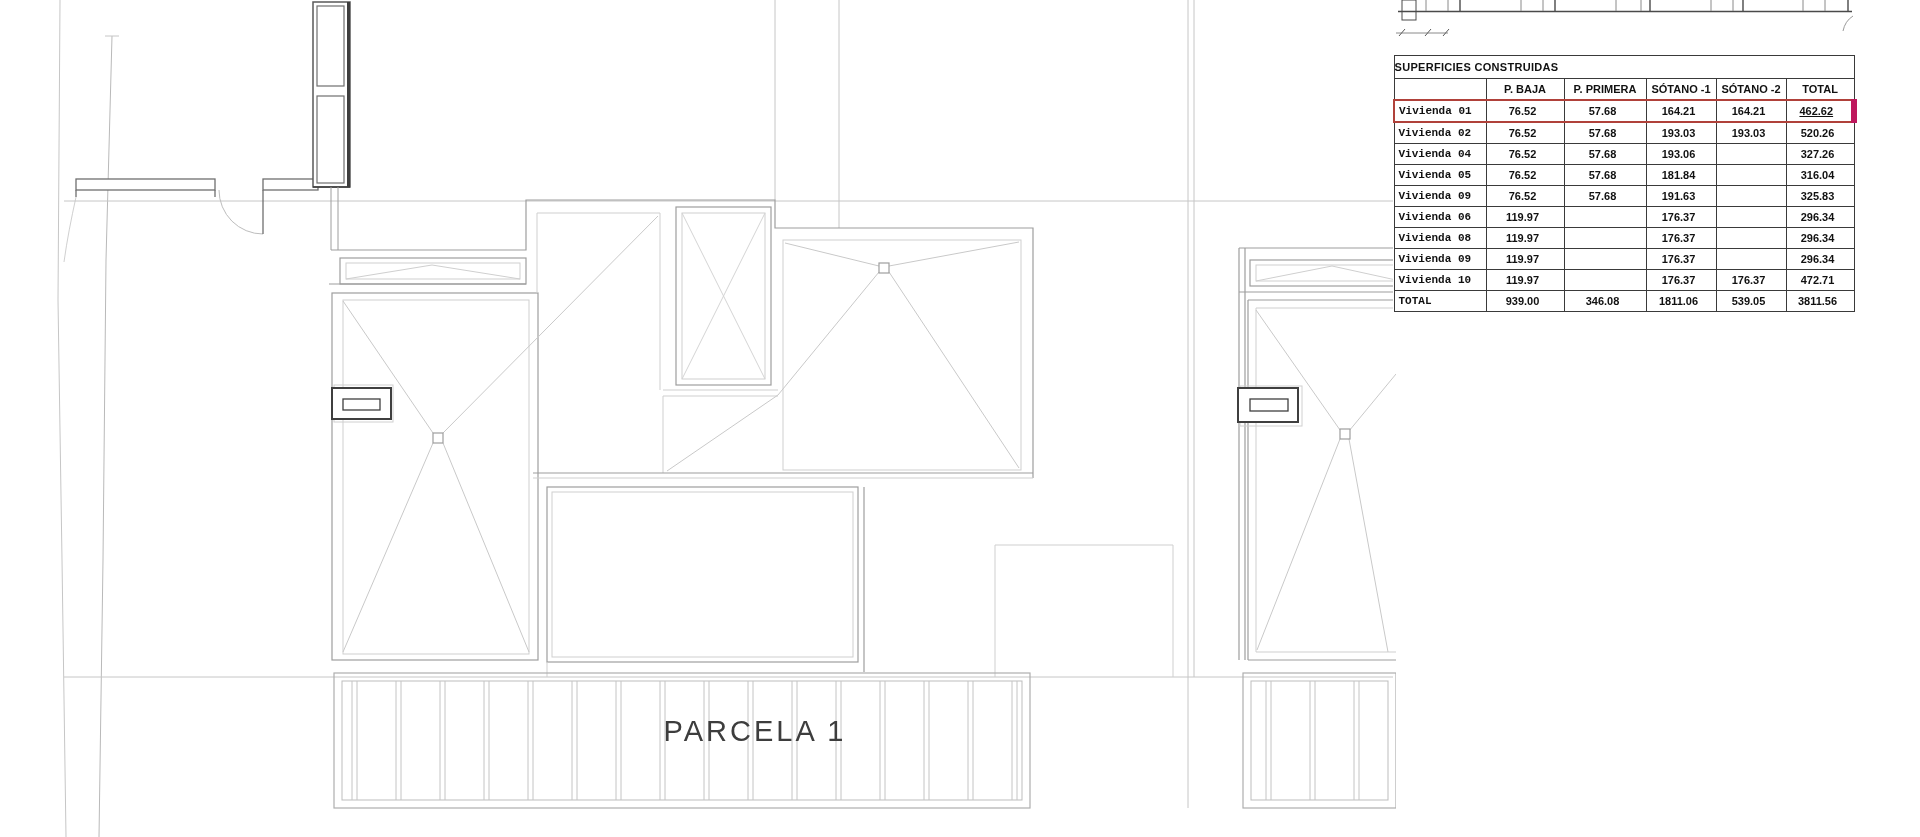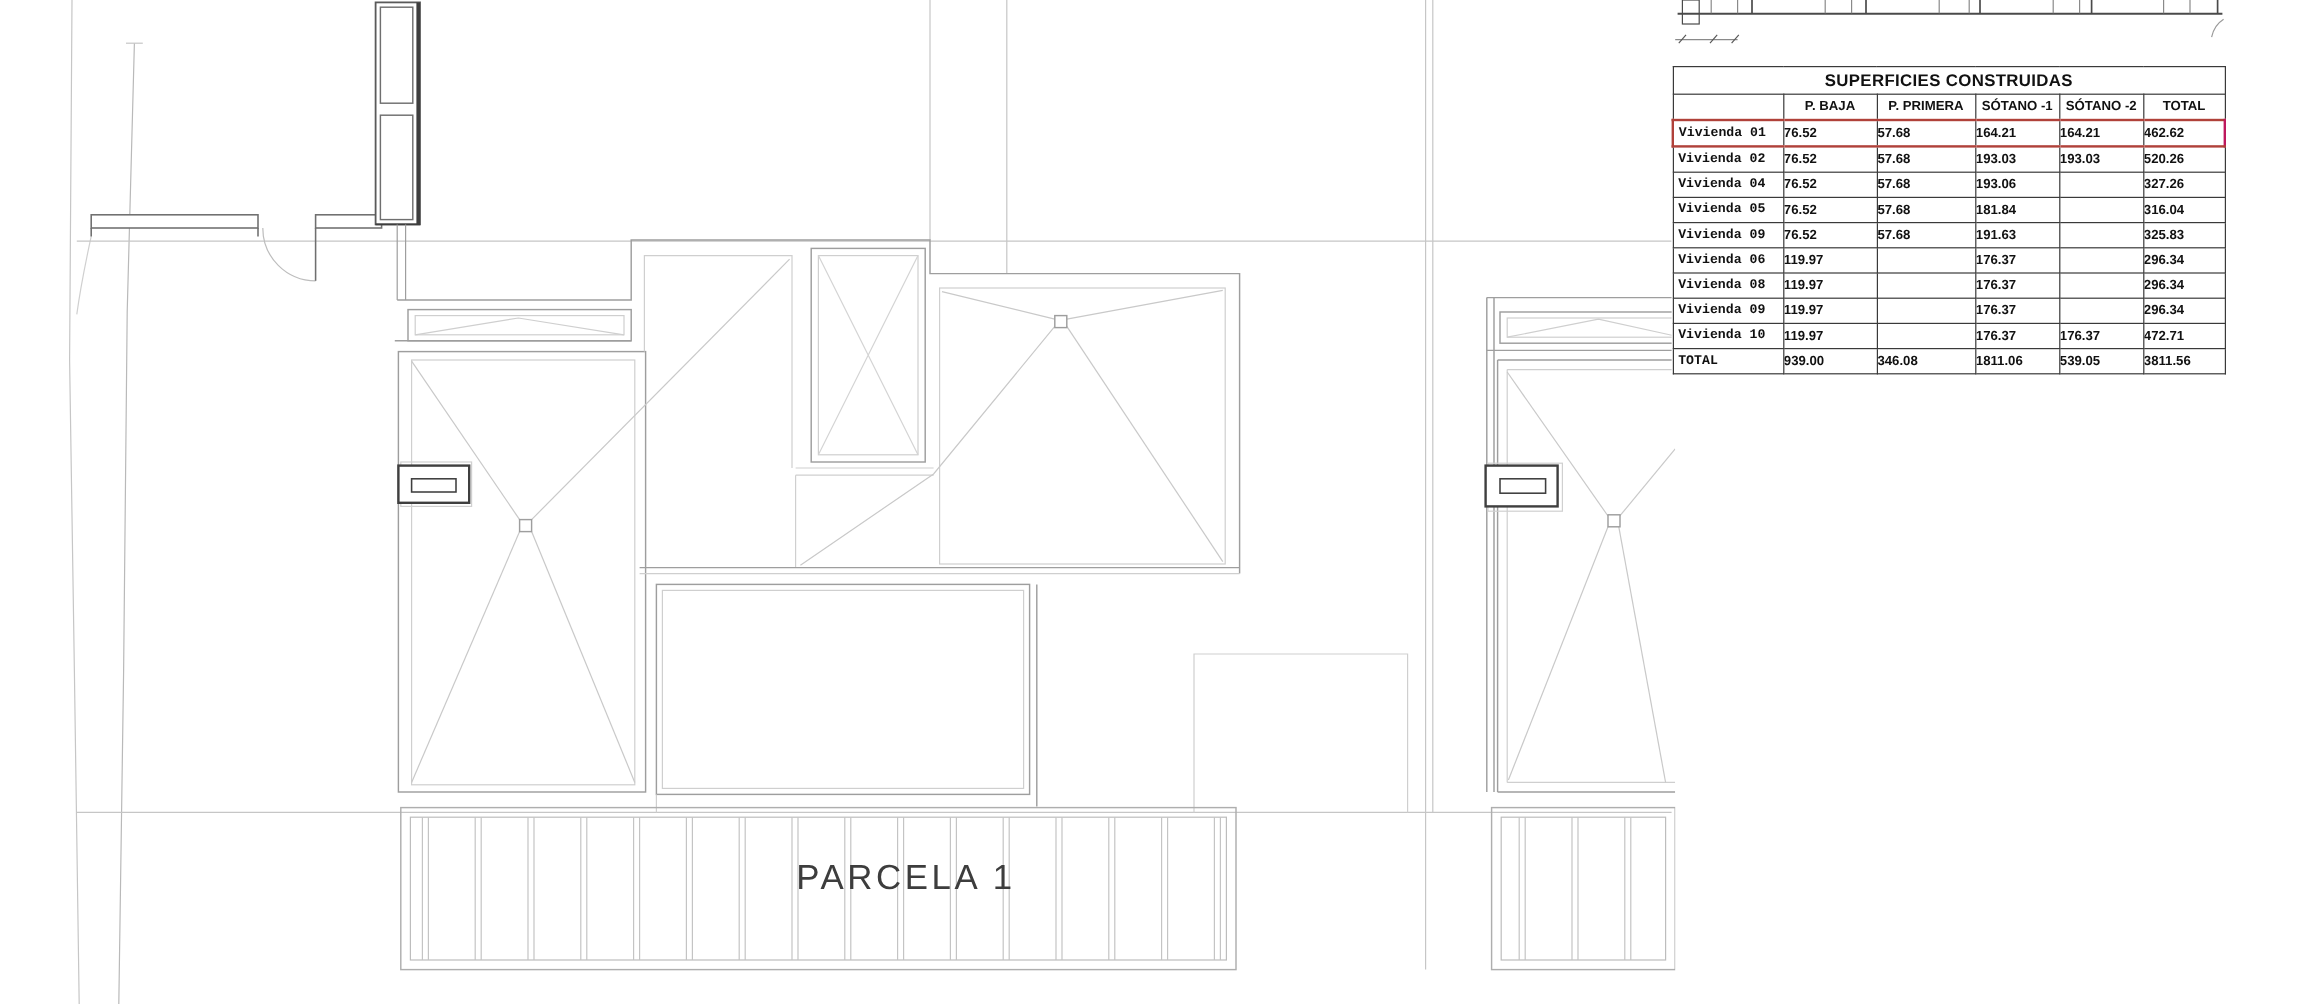--- a/index.html
+++ b/index.html
@@ -4,27 +4,27 @@
 <style>
   html,body{margin:0;padding:0;background:#ffffff;}
   .stage{position:relative;width:1920px;height:837px;background:#ffffff;overflow:hidden;
          font-family:"Liberation Sans", sans-serif;}
   .stage svg{position:absolute;left:0;top:0;}
   
   .surf-table{position:absolute;left:1393px;top:55px;width:460px;background:#ffffff;
               border-collapse:collapse;table-layout:fixed;font-family:"Liberation Sans",sans-serif;}
   .surf-table td,.surf-table th{border:1px solid #3a3a3a;font-size:11px;font-weight:bold;color:#111;
               height:20px;padding:0;white-space:nowrap;overflow:hidden;}
-  .surf-table .title-cell{height:22px;text-align:center;font-size:14px;letter-spacing:.3px;}
+  .surf-table .title-cell{height:22px;font-size:11px;letter-spacing:.3px;}
   .surf-table th{text-align:center;font-size:11px;}
   .surf-table td.lbl{text-align:left;padding-left:4px;font-family:Liberation Mono, monospace;}
-  .surf-table td.num{text-align:left;padding-right:5px;}
+  .surf-table td.num{text-align:center;padding-right:5px;}
   .surf-table tr.hl td{border-top:2px solid #b0413a;border-bottom:2px solid #b0413a;}
   .surf-table tr.hl td:first-child{border-left:2px solid #b0413a;}
-  .surf-table tr.hl td:last-child{border-right:2px solid #be185d;}
+  .surf-table tr.hl td:last-child{border-right:6px solid #be185d;text-decoration:underline;}
 </style>
 </head>
 <body>
 
 <div class="stage">
 
 <svg width="1920" height="837" viewBox="0 0 1920 837">
   <defs>
     <clipPath id="clipRight">
           <rect x="1200" y="0" width="196" height="837"></rect>

